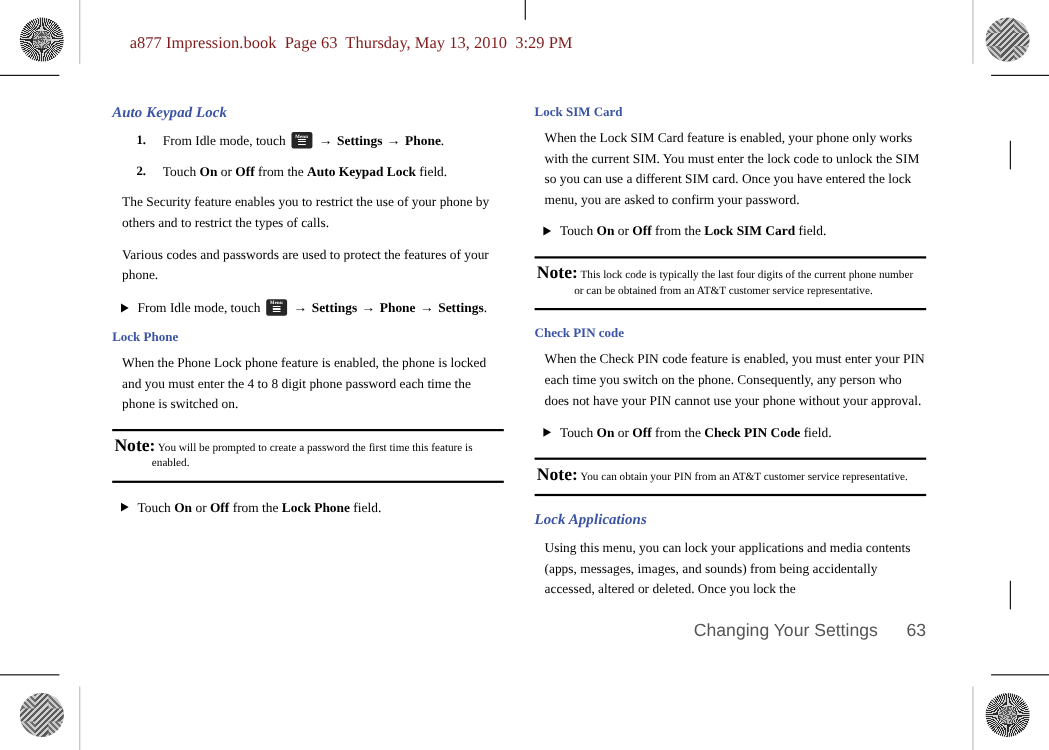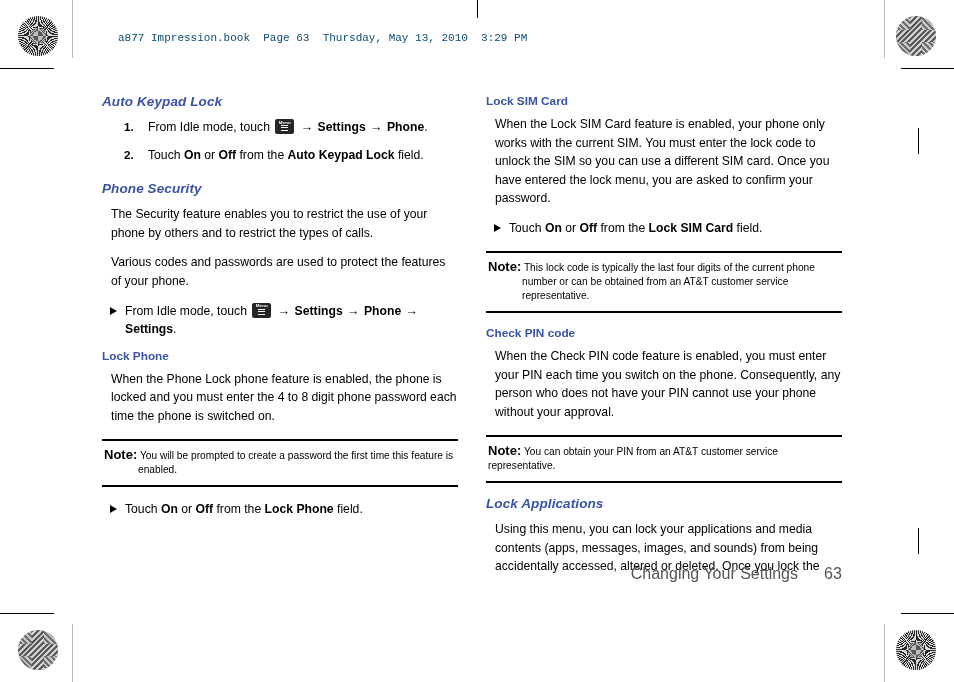--- a/index.html
+++ b/index.html
@@ -70,31 +70,32 @@
   }
   .trim-line.h { height: 1px; }
   .trim-line.v { width: 1px; }
   .trim-line.faint { background: #b9b9b9; }
 
   
   .page-header {
     position: absolute;
     left: 118px;
     top: 32px;
-    font-family: Liberation Mono, monospace;
-    font-size: 11px;
-    color: #0c4a6e;
+    font-family: Liberation Serif, serif;
+    font-size: 15px;
+    color: #7f1d1d;
     white-space: pre;
   }
 
   
   .column {
     position: absolute;
     top: 94px;
     width: 356px;
+    font-family: Liberation Serif, serif;
   }
   .column.left  { left: 102px; }
   .column.right { left: 486px; }
 
   
   .h-major {
     color: #3a53a4;
     font-weight: bold;
     font-style: italic;
     font-size: 13.5px;
@@ -202,21 +203,21 @@
     margin: 13px 0 13px 0;
   }
   .note-inner {
     font-size: 10.2px;
     line-height: 14.2px;
     padding-left: 34px;
     text-indent: -34px;
   }
   .note-inner .nlabel {
     font-weight: bold;
-    font-size: 13px;
+    font-size: 16px;
   }
   .note.tight .note-inner { padding-left: 0; text-indent: 0; }
 
   
   .footer {
     position: absolute;
     left: 486px;
     top: 565px;
     width: 356px;
     font-size: 16px;
@@ -271,21 +272,20 @@
   <div class="step">
     <span class="num">1.</span>
     <span>From Idle mode, touch </span><span class="menu-key"><span class="kw">Menu</span><span class="grid"></span></span><span> </span><span class="arrow">→</span> <b>Settings</b> <span class="arrow">→</span> <b>Phone</b><span>.</span>
   </div>
 
   <div class="step">
     <span class="num">2.</span>
     <span>Touch </span><b>On</b><span> or </span><b>Off</b><span> from the </span><b>Auto Keypad Lock</b><span> field.</span>
   </div>
 
-  <div class="h-major spacer-before">Phone Security</div>
 
   <p class="body-text">The Security feature enables you to restrict the use of your phone by others and to restrict the types of calls.</p>
   <p class="body-text">Various codes and passwords are used to protect the features of your phone.</p>
 
   <div class="tri-item">
     <span class="tri"></span>
     <span>From Idle mode, touch </span><span class="menu-key"><span class="kw">Menu</span><span class="grid"></span></span> <span class="arrow">→</span> <b>Settings</b> <span class="arrow">→</span> <b>Phone</b> <span class="arrow">→</span> <b>Settings</b><span>.</span>
   </div>
 
   <div class="h-minor">Lock Phone</div>
@@ -322,20 +322,24 @@
     <div class="note-inner">
       <span class="nlabel">Note:</span>
       <span>This lock code is typically the last four digits of the current phone number or can be obtained from an AT&amp;T customer service representative.</span>
     </div>
   </div>
 
   <div class="h-minor">Check PIN code</div>
 
   <p class="body-text">When the Check PIN code feature is enabled, you must enter your PIN each time you switch on the phone. Consequently, any person who does not have your PIN cannot use your phone without your approval.</p>
 
+  <div class="tri-item">
+    <span class="tri"></span>
+    <span>Touch </span><b>On</b><span> or </span><b>Off</b><span> from the </span><b>Check PIN Code</b><span> field.</span>
+  </div>
 
   <div class="note tight">
     <div class="note-inner">
       <span class="nlabel">Note:</span>
       <span>You can obtain your PIN from an AT&amp;T customer service representative.</span>
     </div>
   </div>
 
   <div class="h-major">Lock Applications</div>
 

